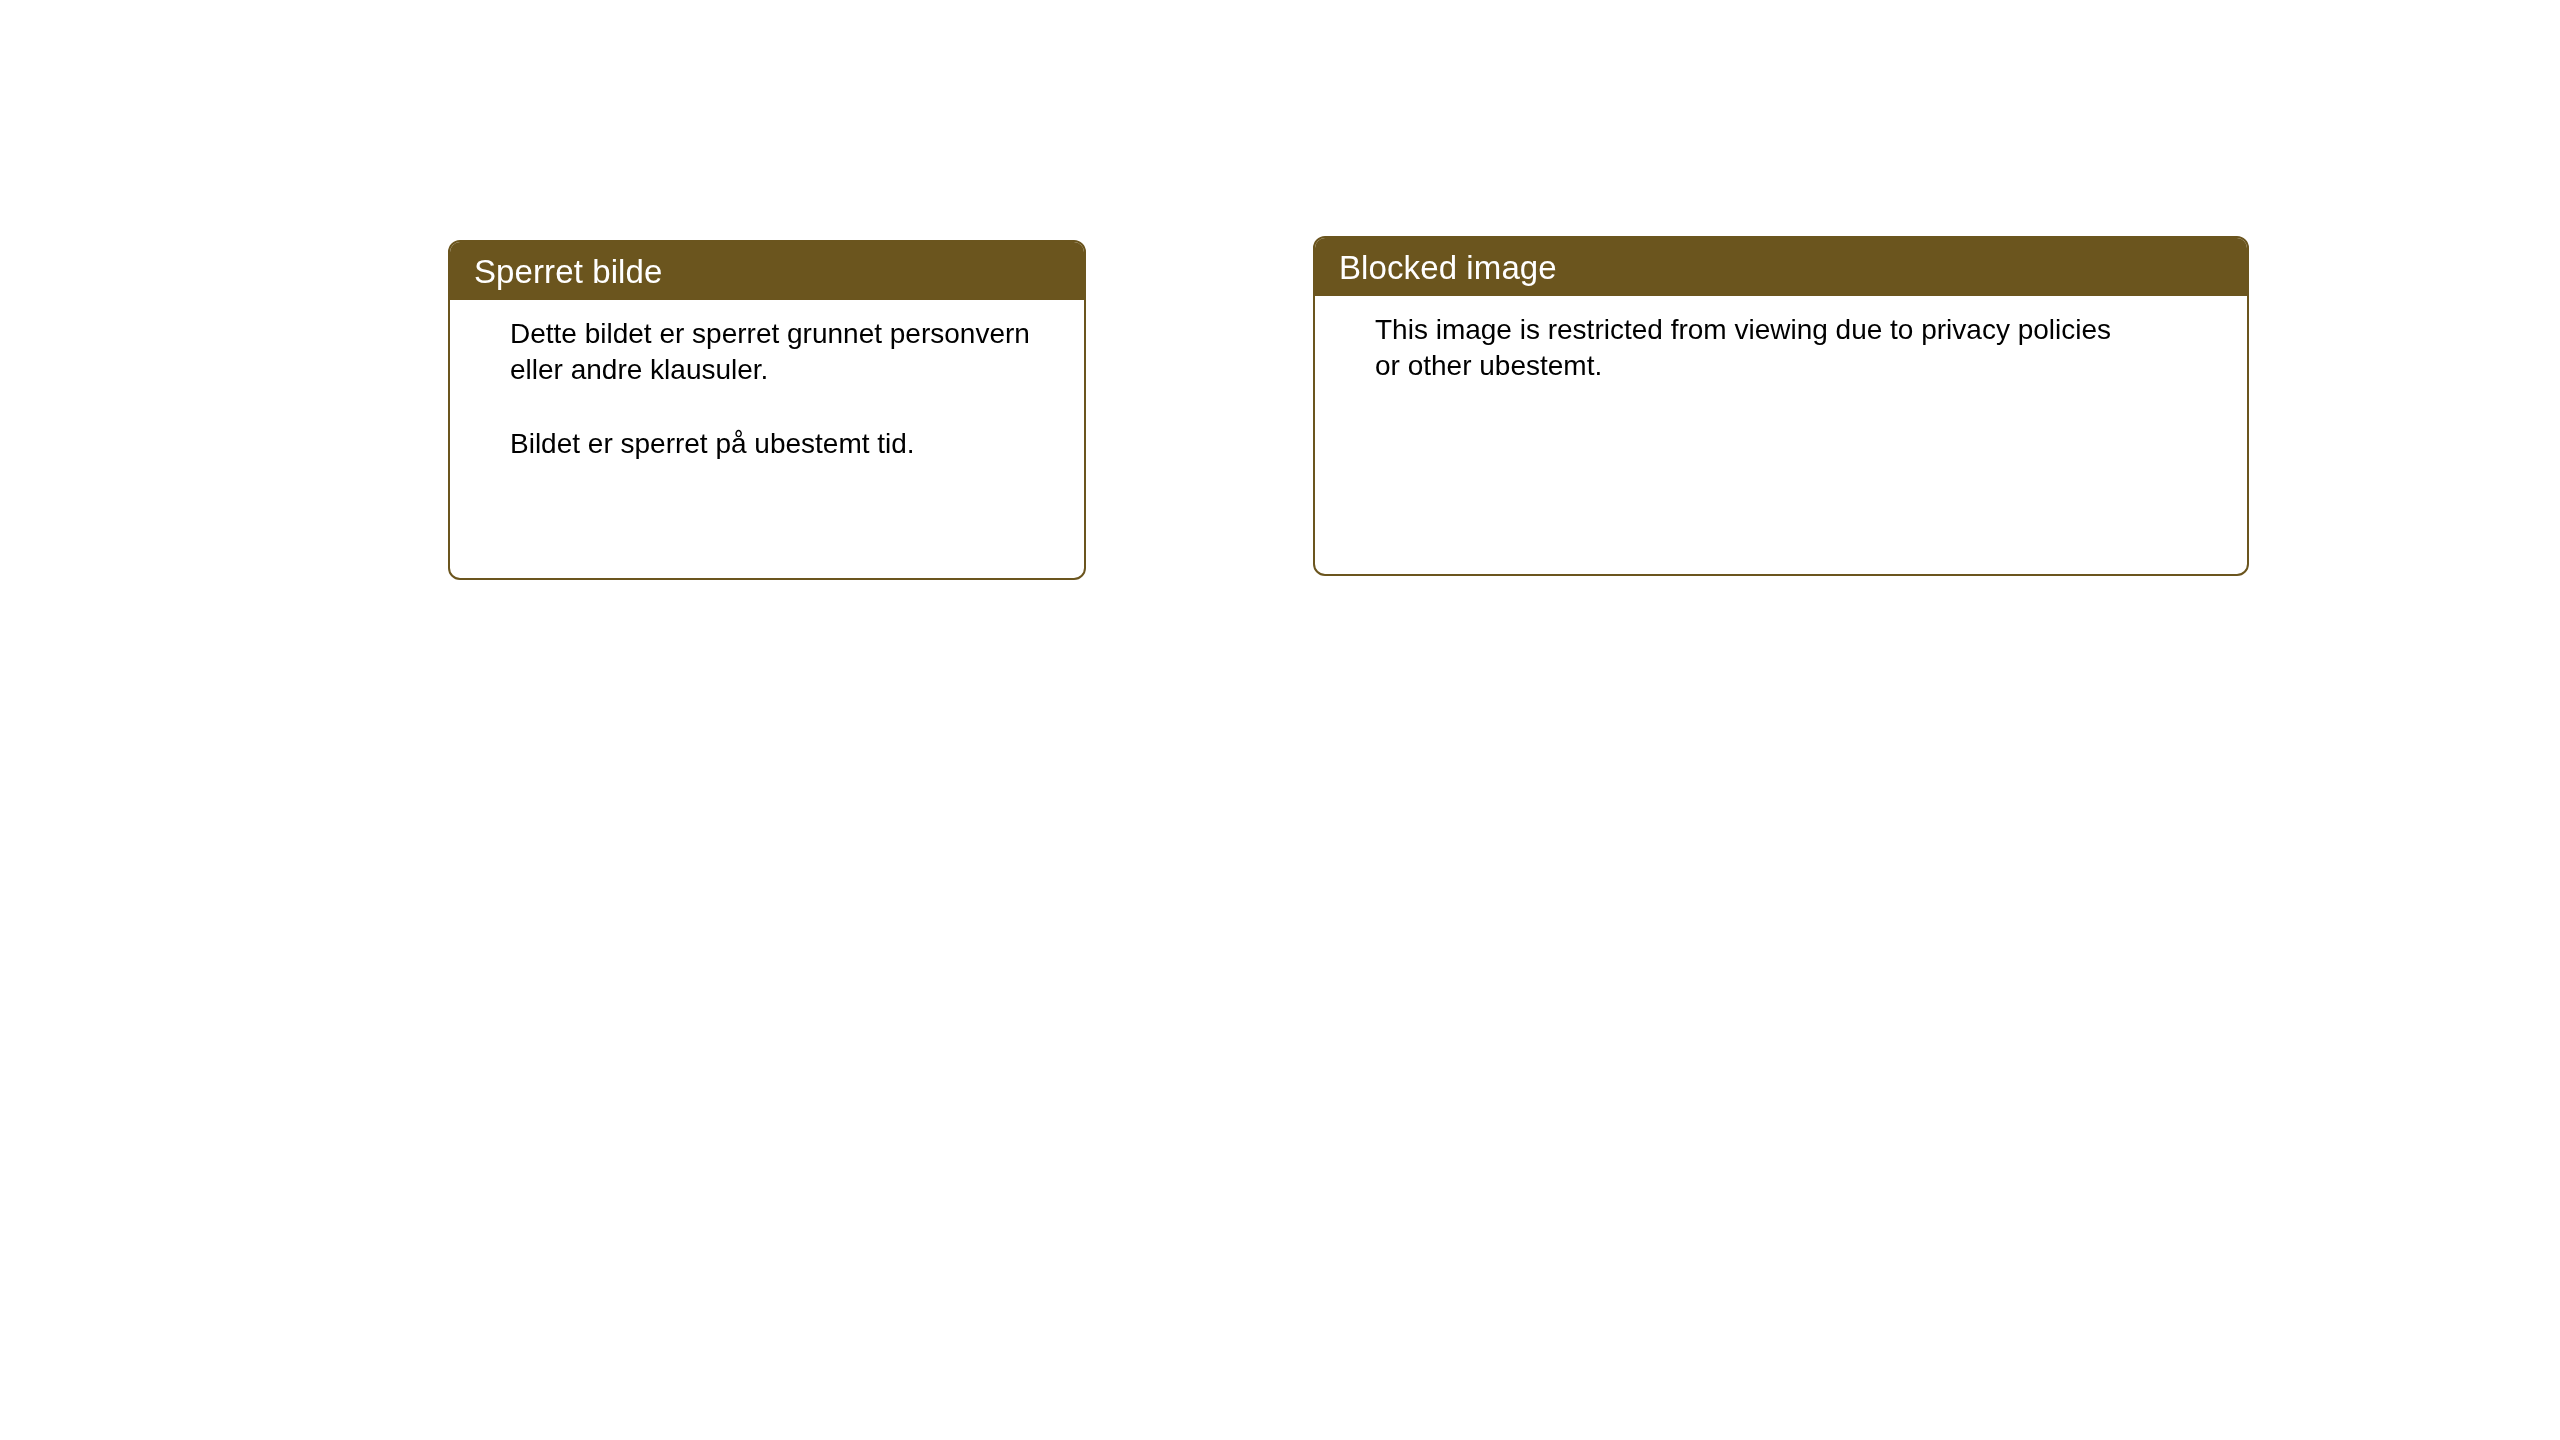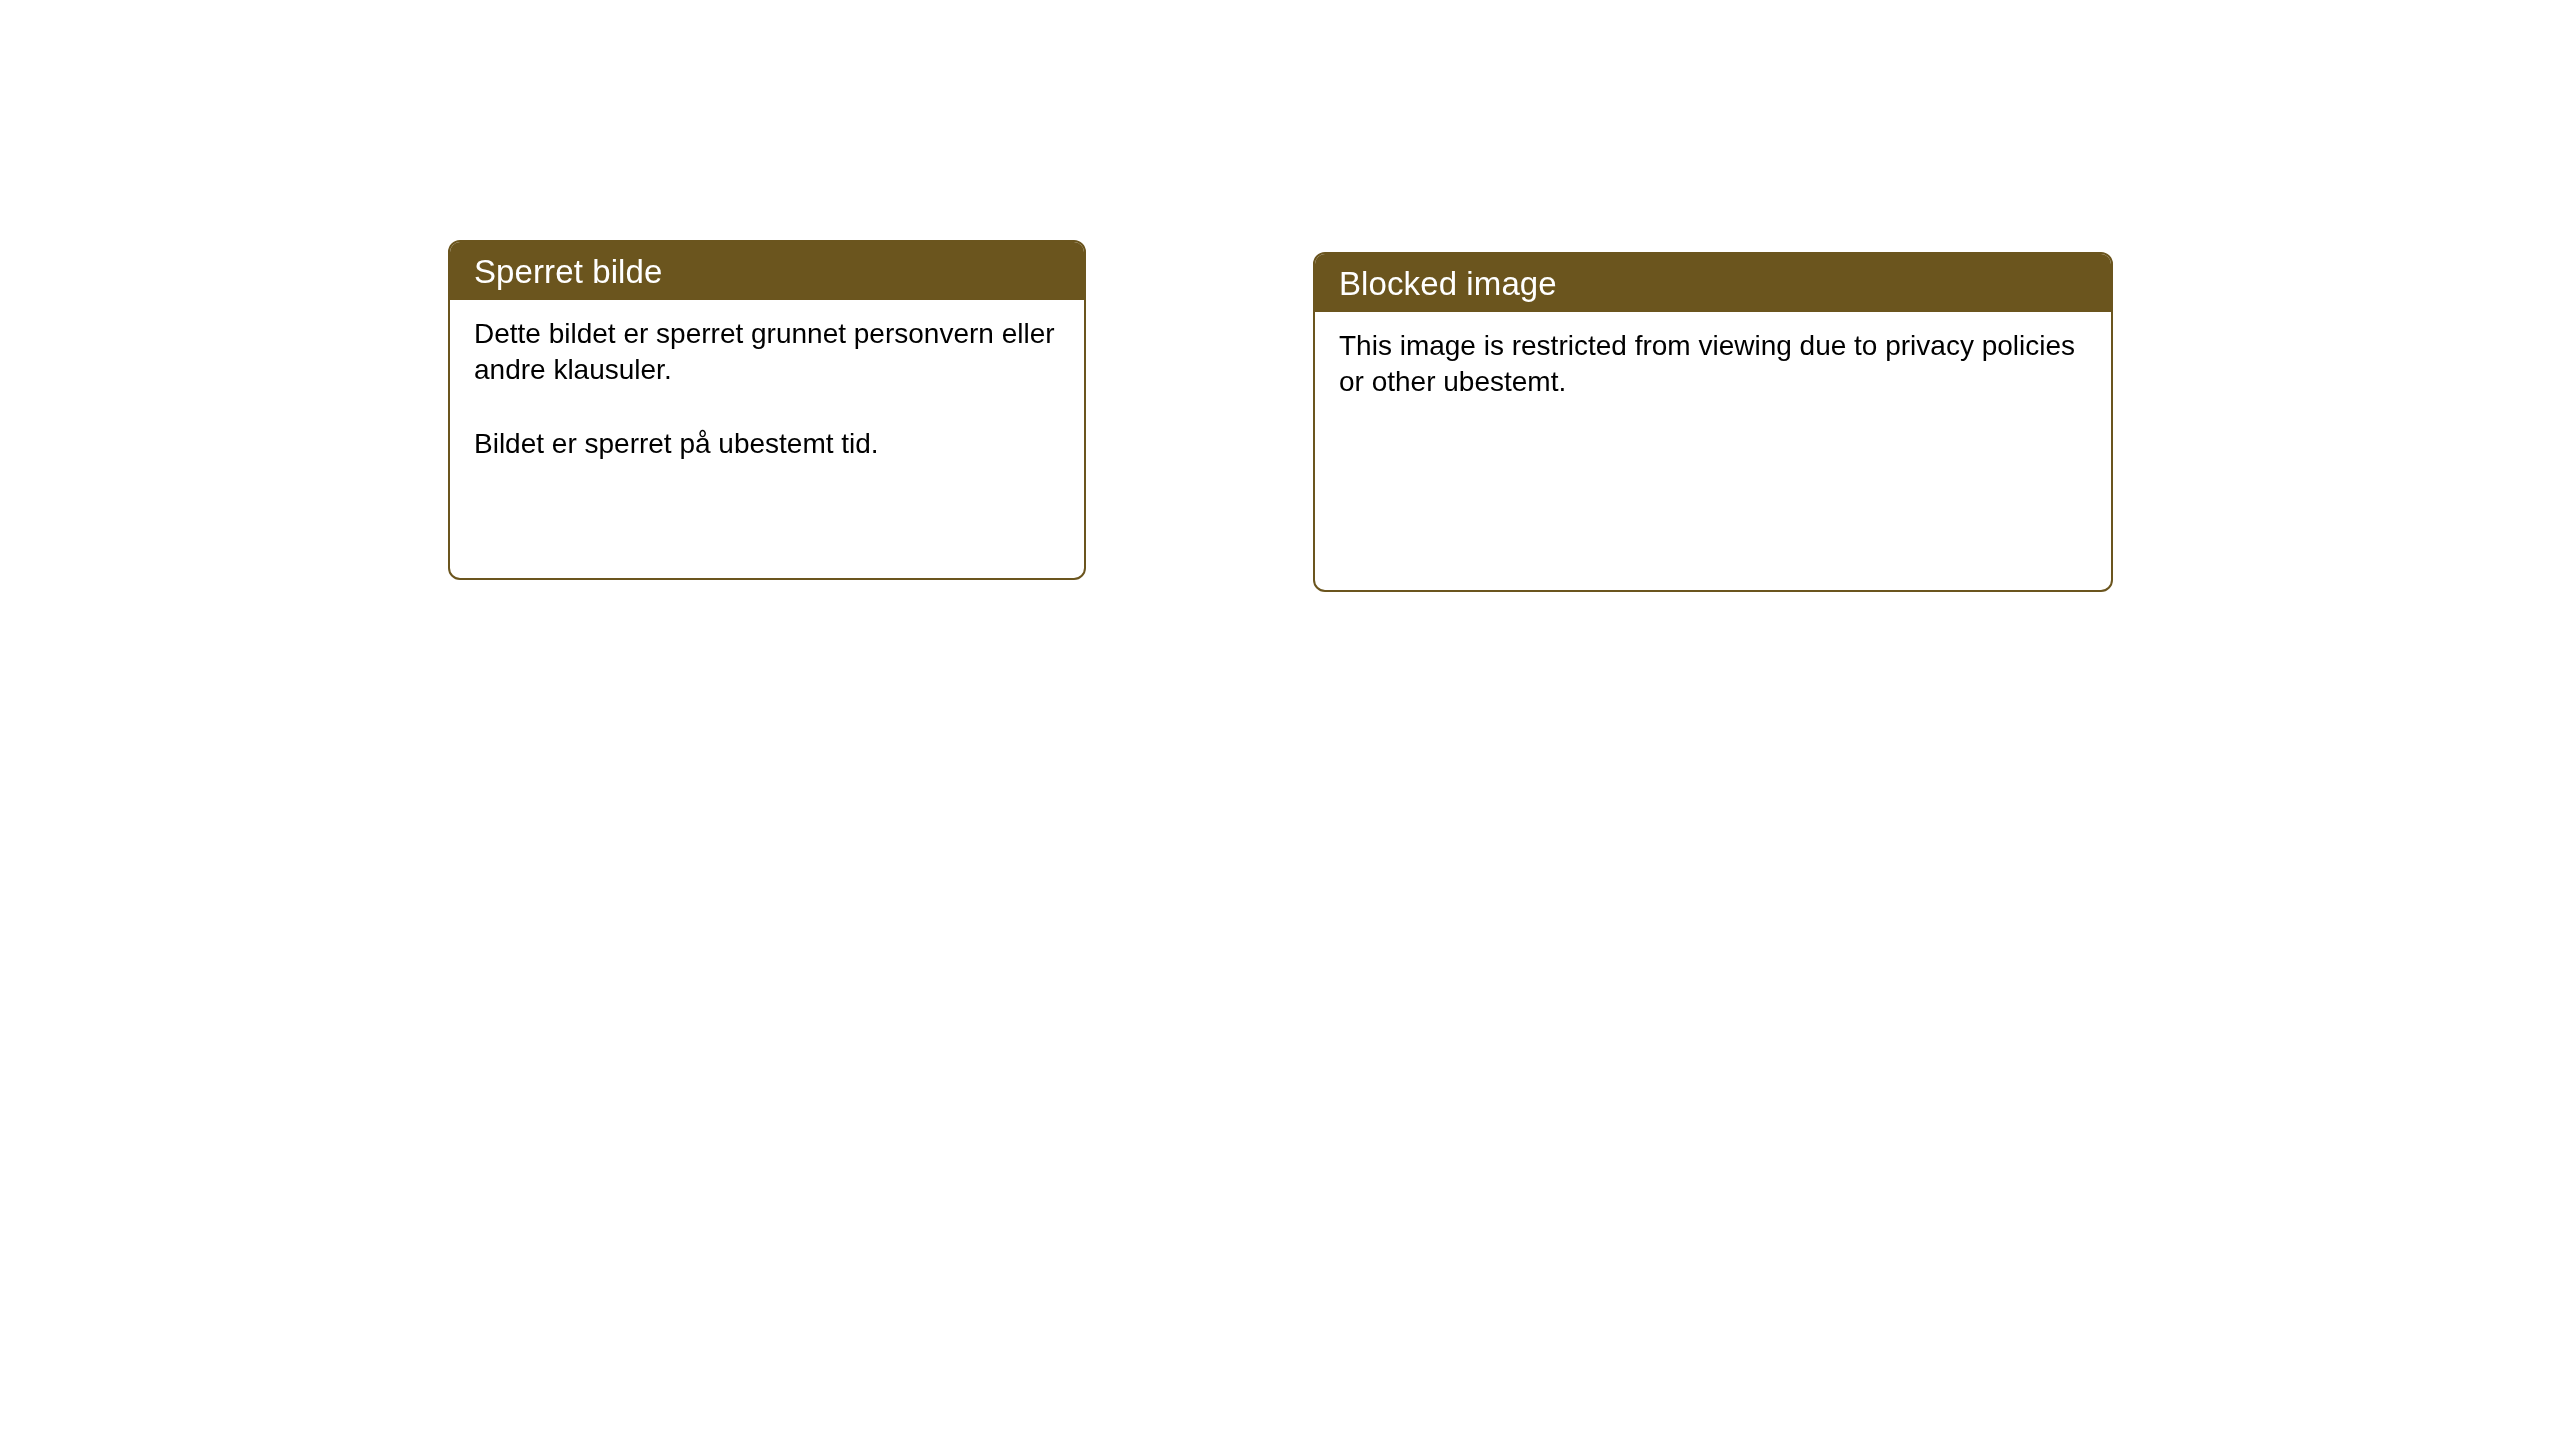--- a/index.html
+++ b/index.html
@@ -35,22 +35,22 @@
 
   #card-no {
     left: 448px;
     top: 240px;
     width: 638px;
     height: 340px;
   }
 
   #card-en {
     left: 1313px;
-    top: 252px;
-    width: 800px;
+    top: 236px;
+    width: 936px;
     height: 340px;
   }
 
   
   .card-header {
     box-sizing: border-box;
     height: 58px;
     background: #6b551e;
     display: flex;
     align-items: center;
@@ -64,20 +64,21 @@
     font-weight: 400;
     line-height: 1;
     letter-spacing: 0.1px;
     white-space: nowrap;
   }
 
   
   .card-body {
     box-sizing: border-box;
     padding: 16px 22px 0 24px;
+    margin-left: 36px;
   }
 
   .card-paragraph {
     color: #000000;
     font-family: "Liberation Sans", sans-serif;
     font-size: 28px;
     font-weight: 400;
     line-height: 1.30;
     margin: 0;
     max-width: 740px;

